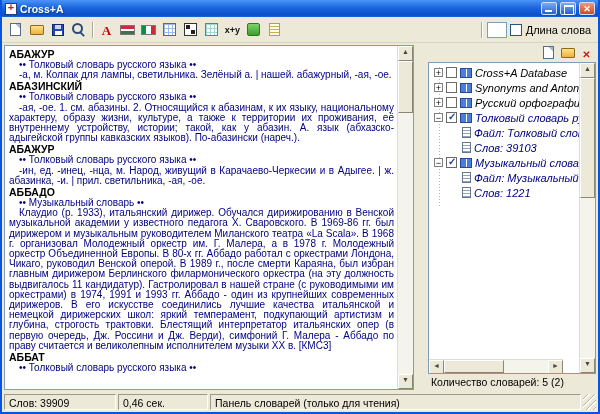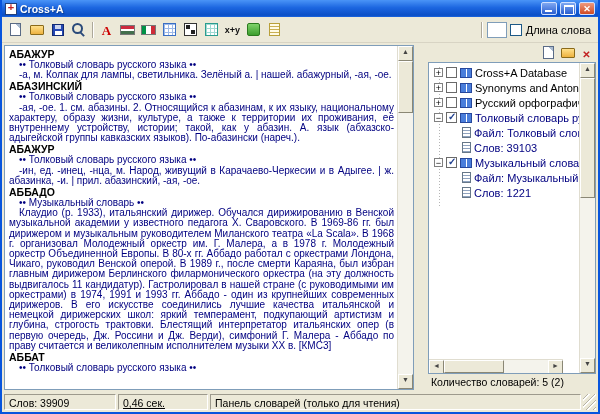--- a/index.html
+++ b/index.html
@@ -95,37 +95,37 @@
   .expand { width:9px; height:9px; flex:0 0 9px; border:1px solid #808080; background:#fff; position:relative; margin-right:3px; }
   .expand::before { position:absolute; left:0; top:-3px; width:100%; text-align:center; font-size:9px; line-height:14px; color:#000; }
   .expand.plus::before { content:"+"; }
   .expand.minus::before { content:"\2212"; }
   .cb { width:11px; height:11px; flex:0 0 11px; border:1px solid #6a6a6a; background:#fff; position:relative; margin-right:3px; }
   .cb.checked::before { content:"\2713"; position:absolute; left:1px; top:-2px; font-size:10px; font-weight:bold; color:#1f3f8f; }
   .ico-book { width:12px; height:10px; flex:0 0 12px; background:#4a7edb; border:1px solid #26479c; position:relative; margin-right:3px; }
   .ico-book::after { content:""; position:absolute; left:5px; top:0; width:1px; height:100%; background:#fff; }
   .ico-page { width:9px; height:11px; flex:0 0 9px; background-color:#fff; border:1px solid #667788; margin-right:3px;
     background-image:repeating-linear-gradient(180deg,transparent 0 2px,#8fa3c0 2px 3px); }
-  .tlabel { overflow:hidden; white-space:nowrap; color:#000; }
+  .tlabel { overflow:hidden; white-space:nowrap; color:#000;font-style:italic; }
   .tlabel.on { color:#000080; }
 
   .tree-vscroll { width:16px; flex:0 0 16px; background:#f4f3ec; display:flex; flex-direction:column; border-left:1px solid #e0ddd0; }
   .tree-vscroll .sthumb { height:120px; }
   .tree-hscroll { position:absolute; left:0; bottom:0; right:16px; height:14px; background:#f4f3ec; display:flex; border-top:1px solid #e0ddd0; }
   .tree-hscroll .sbtn { width:15px; height:14px; flex:0 0 15px; }
   .tree-hscroll .strack { flex:1; position:relative; }
   .tree-hscroll .sthumb { position:absolute; top:0; left:0; height:100%; width:60px; }
 
   .tree-footer { height:16px; flex:0 0 16px; font-size:10.5px; color:#000; padding:2px 2px 0 3px; white-space:nowrap; overflow:hidden; }
 
   
   .statusbar { height:20px; flex:0 0 20px; background:#ece9d8; display:flex; gap:2px; padding:2px; align-items:stretch; }
   .scell { border:1px solid; border-color:#9d9a8d #fff #fff #9d9a8d; font-size:10.5px; color:#000; padding:2px 4px 0; white-space:nowrap; overflow:hidden; }
   .scell.c1 { width:112px; flex:0 0 112px; }
-  .scell.c2 { width:90px; flex:0 0 90px;text-decoration:underline; }
+  .scell.c2 { width:90px; flex:0 0 90px; }
   .scell.c3 { flex:1; }
   .grip { width:13px; flex:0 0 13px; background:
     repeating-linear-gradient(135deg, transparent 0 3px, #b5b2a5 3px 4px, #fff 4px 5px); }
 </style>
 </head>
 <body>
 
 <div class="window">
 
   <div class="titlebar">
@@ -198,21 +198,21 @@
 
         <div class="entry">
           <div class="headword">АБАЗИНСКИЙ</div>
           <div class="source">•• Толковый словарь русского языка ••</div>
           <div class="definition">-ая, -ое. 1. см. абазины. 2. Относящийся к абазинам, к их языку, национальному характеру, образу жизни, культуре, а также к территории их проживания, её внутреннему устройству, истории; такой, как у абазин. А. язык (абхазско-адыгейской группы кавказских языков). По-абазински (нареч.).</div>
         </div>
 
         <div class="entry">
           <div class="headword">АБАЖУР</div>
           <div class="source">•• Толковый словарь русского языка ••</div>
-          <div class="definition">-ин, ед. -инец, -нца, м. Народ, живущий в Карачаево-Черкесии и в Адыгее. | ж. абазинка, -и. | прил. абазинский, -ая, -ое.</div>
+          <div class="definition">-ин, ед. -инец, -нца, м. Народ, живущий в Карачаево-Черкесии и в Адыгее. | ж. абазинка, -и. | прил. светильника, -ая, -ое.</div>
         </div>
 
         <div class="entry">
           <div class="headword">АББАДО</div>
           <div class="source">•• Музыкальный словарь ••</div>
           <div class="definition">Клаудио (р. 1933), итальянский дирижер. Обучался дирижированию в Венской музыкальной академии у известного педагога Х. Сваровского. В 1969-86 гг. был дирижером и музыкальным руководителем Миланского театра «La Scala». В 1968 г. организовал Молодежный оркестр им. Г. Малера, а в 1978 г. Молодежный оркестр Объединенной Европы. В 80-х гг. Аббадо работал с оркестрами Лондона, Чикаго, руководил Венской оперой. В 1989 г., после смерти Караяна, был избран главным дирижером Берлинского филармонического оркестра (на эту должность выдвигалось 11 кандидатур). Гастролировал в нашей стране (с руководимыми им оркестрами) в 1974, 1991 и 1993 гг. Аббадо - один из крупнейших современных дирижеров. В его искусстве соединились лучшие качества итальянской и немецкой дирижерских школ: яркий темперамент, подкупающий артистизм и глубина, строгость трактовки. Блестящий интерпретатор итальянских опер (в первую очередь, Дж. Россини и Дж. Верди), симфоний Г. Малера - Аббадо по праву считается и великолепным исполнителем музыки XX в. [КМС3]</div>
         </div>
 
         <div class="entry">
           <div class="headword">АББАТ</div>

